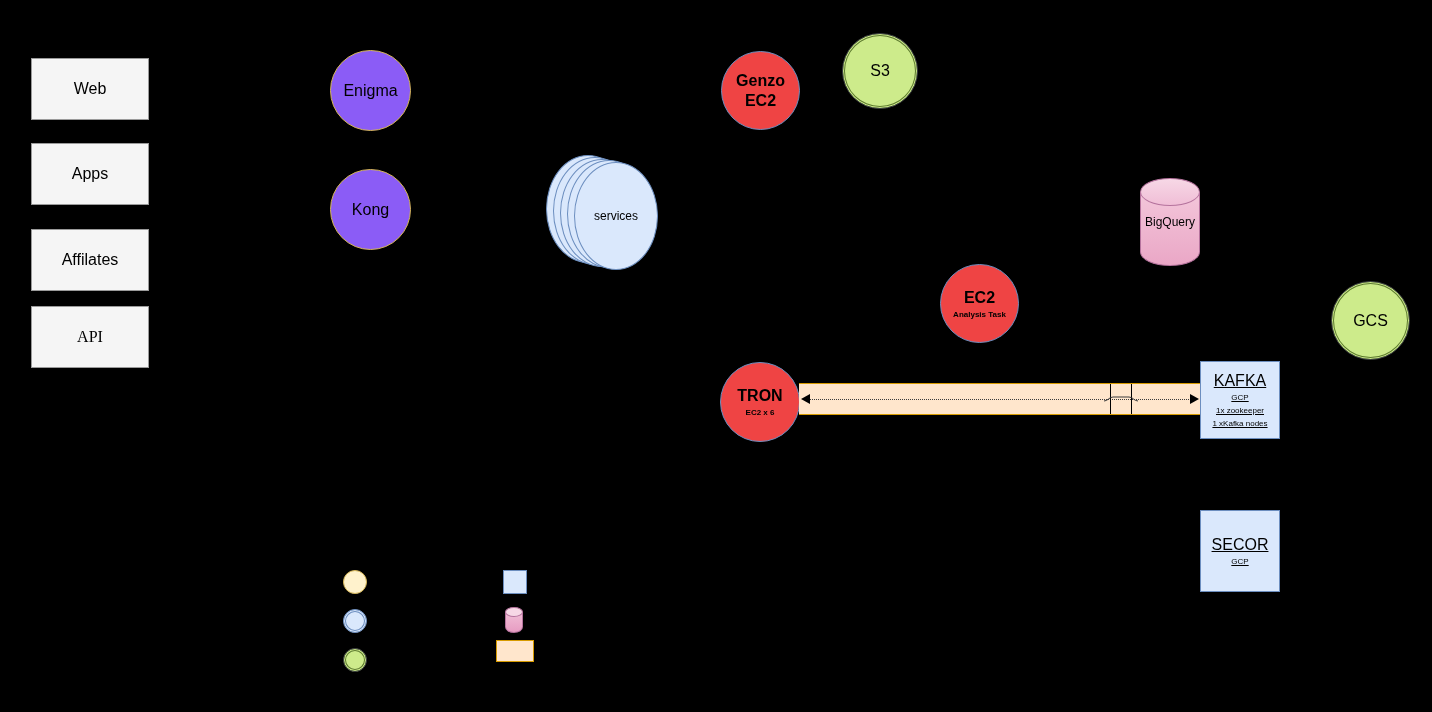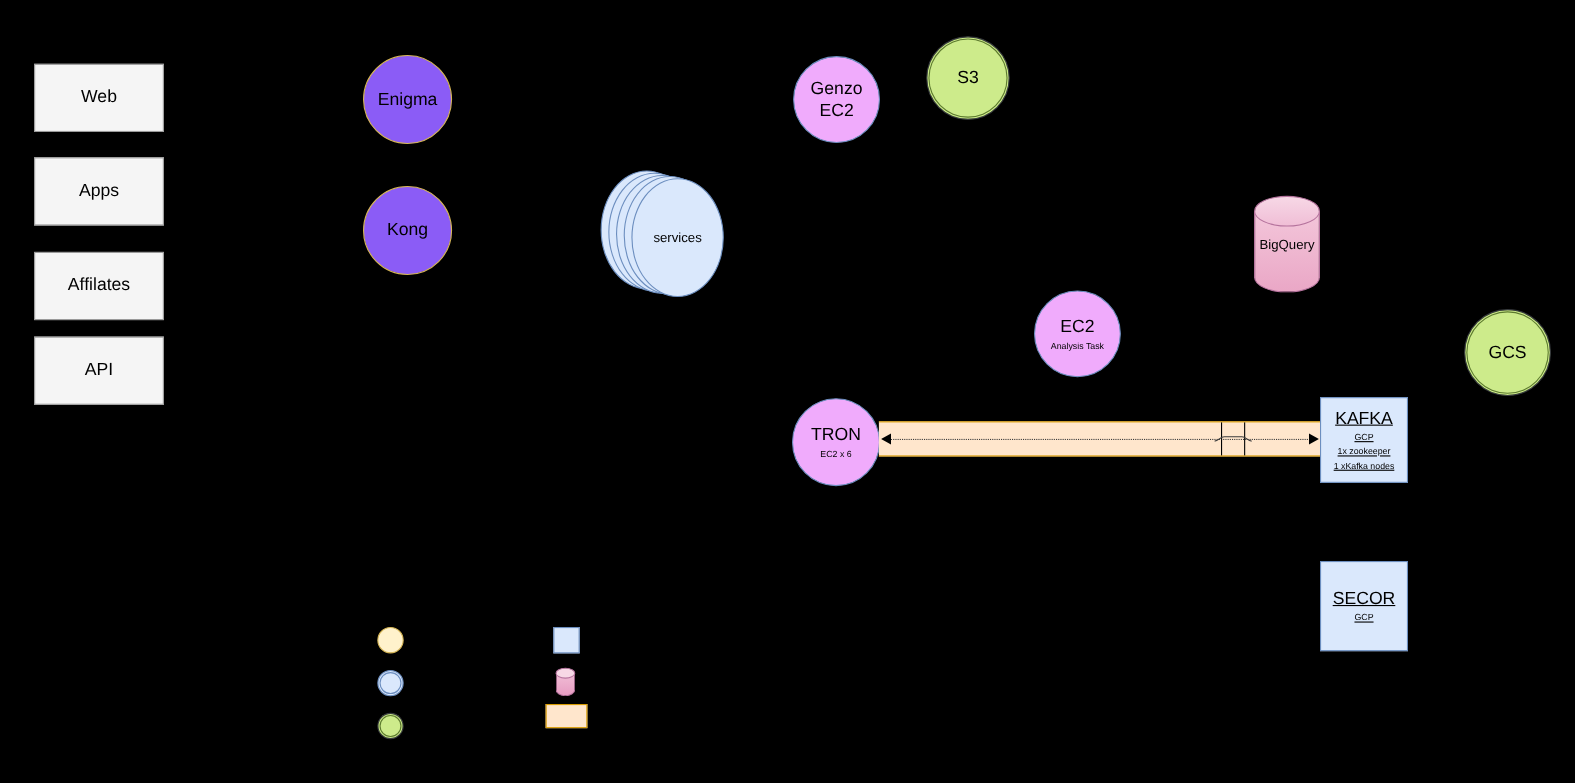--- a/index.html
+++ b/index.html
@@ -15,21 +15,21 @@
   .sub{font-size:8px;color:#000;margin-top:2px;}
   .sub2{font-size:8px;color:#000;margin-top:3px;}
 
   
   .rect-gray{background:#f5f5f5;border:1px solid #9a9a9a;}
 
   
   .circle-yellow{background:#8b5cf6;border:1px solid #d6b656;border-radius:50%;}
 
   
-  .circle-blue{background:#f0abfc;border:1px solid #6c8ebf;border-radius:50%;}
+  .circle-blue{background:#ef4444;border:1px solid #6c8ebf;border-radius:50%;font-weight:bold;}
 
   
   .circle-green{background:#cdeb8b;border:1px solid #36393d;border-radius:50%;
                 box-shadow:inset 0 0 0 1px #cdeb8b, inset 0 0 0 2px #5d7a2f;}
 
   
   .box-blue{background:#dae8fc;border:1px solid #6c8ebf;text-decoration:underline;}
 
   
   .cylinder{position:absolute;}
@@ -87,21 +87,21 @@
   </div>
 
   <div class="node rect-gray" style="left:31px;top:143px;width:118px;height:62px;">
     <span class="title">Apps</span>
   </div>
 
   <div class="node rect-gray" style="left:31px;top:229px;width:118px;height:62px;">
     <span class="title">Affilates</span>
   </div>
 
-  <div class="node rect-gray" style="left:31px;top:306px;width:118px;height:62px;">
+  <div class="node rect-gray" style="left:31px;top:306px;width:118px;height:62px;font-family:Liberation Serif, serif;">
     <span class="title">API</span>
   </div>
 
   <div class="node circle-yellow" style="left:330px;top:50px;width:81px;height:81px;">
     <span class="title">Enigma</span>
   </div>
 
   <div class="node circle-yellow" style="left:330px;top:169px;width:81px;height:81px;">
     <span class="title">Kong</span>
   </div>

